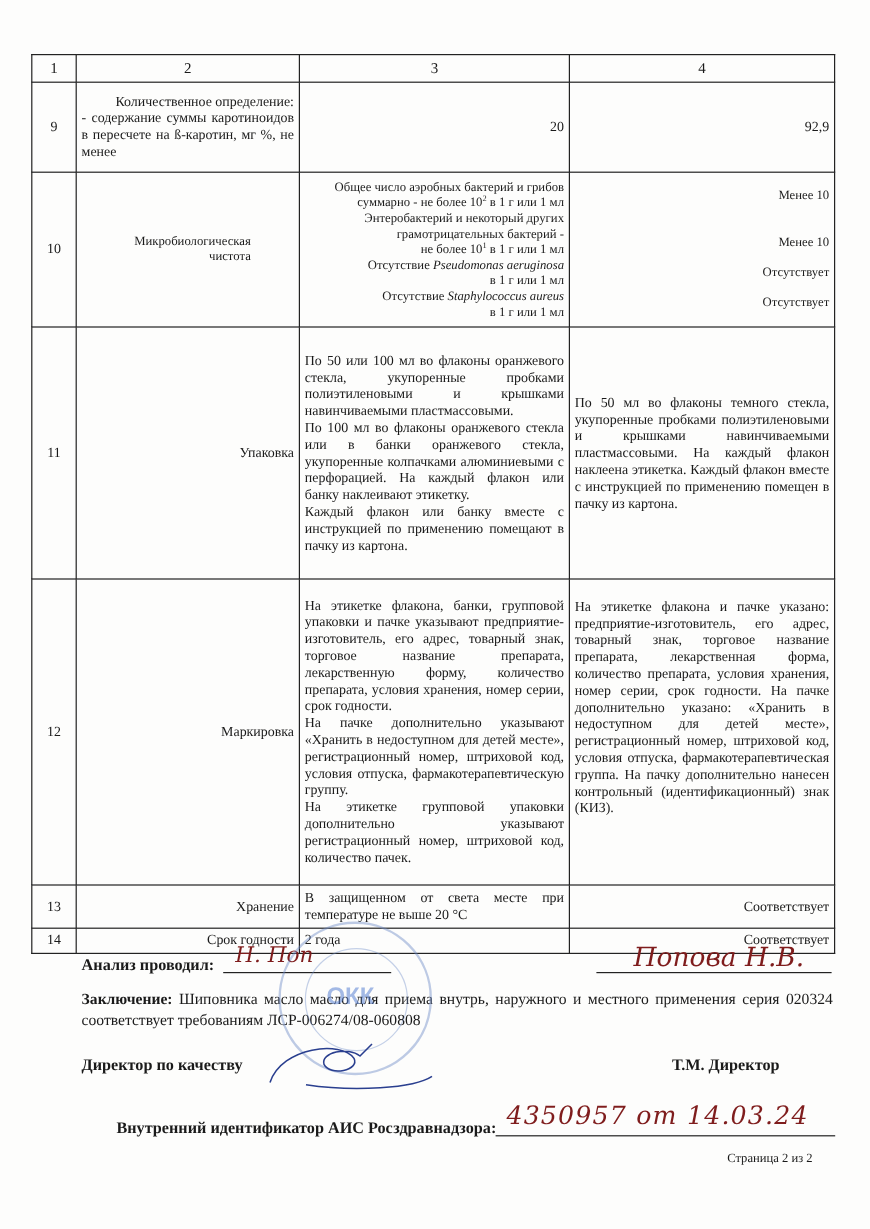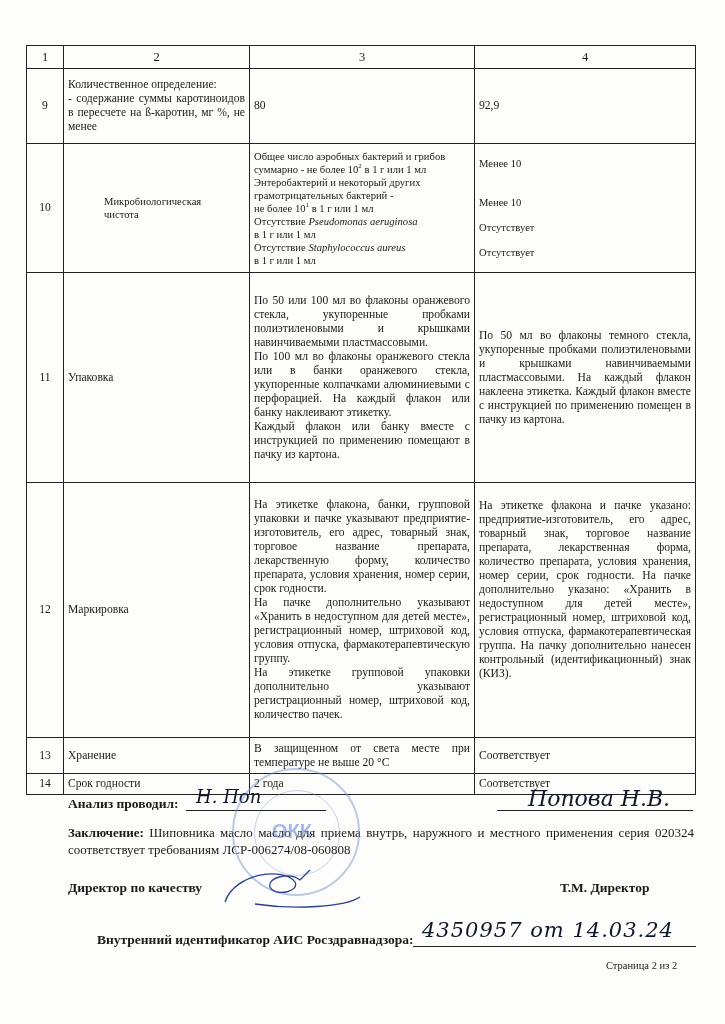--- a/index.html
+++ b/index.html
@@ -6,36 +6,36 @@
   body { width: 725px; height: 1024px; position: relative; overflow: hidden;
          font-family: "Liberation Serif", serif; color: #1a1a1a; }
   .page { position: absolute; left: 0; top: 0; width: 725px; height: 1024px; background: #fdfdfc; }
 
   table.spec { position: absolute; left: 26px; top: 45px; width: 669px; border-collapse: collapse;
                table-layout: fixed; font-size: 11.6px; line-height: 14px; }
   table.spec td { border: 1.3px solid #222; padding: 1px 4px; vertical-align: middle; }
   col.c1 { width: 37px; } col.c2 { width: 186px; } col.c3 { width: 225px; } col.c4 { width: 221px; }
   .hdr td { height: 20px; text-align: center; font-size: 12.5px; }
   .num { text-align: center; }
-  .center { text-align: left; }
+  .center { text-align: right; }
   .just { text-align: justify; text-align-last: left; }
   .sm { font-size: 10.6px; line-height: 13px; }
   .r9 td { height: 72px; }
   .r10 td { height: 126px; }
   .r11 td { height: 207px; }
   .r12 td { height: 237px; }
   .r13 td { height: 33px; }
   .r14 td { height: 18px; }
   .p { display: block; }
   .micro-res span { display: block; }
   sup { font-size: 7px; line-height: 0; }
 
   .label-bold { font-weight: bold; }
   .line { position: absolute; border-bottom: 1px solid #222; }
-  .hand { position: absolute; font-family: "DejaVu Serif", serif; font-style: italic; color: #0f172a; }
+  .hand { position: absolute; font-family: "DejaVu Serif", serif; font-style: italic; color: #7f1d1d; }
   .txt { position: absolute; font-size: 13px; }
   .stamp { position: absolute; left: 232px; top: 768px; width: 128px; height: 128px; border-radius: 50%;
            border: 2px solid rgba(110,140,200,0.45); box-sizing: border-box; text-align: center; }
   .stamp-inner { position: absolute; left: 20px; top: 20px; width: 84px; height: 84px; border-radius: 50%;
            border: 1.5px solid rgba(110,140,200,0.4); }
   .stamp-text { position: absolute; left: 38px; top: 50px; font-family: "Liberation Sans", sans-serif;
            font-weight: bold; font-size: 20px; color: rgba(90,130,210,0.55); }
 </style>
 </head>
 <body>
@@ -56,21 +56,21 @@
       <td>3</td>
       <td>4</td>
     </tr>
 
     <tr class="r9">
       <td class="num">9</td>
       <td>
         <span class="p center">Количественное определение:</span>
         <span class="p just">- содержание суммы каротиноидов в пересчете на ß-каротин, мг %, не менее</span>
       </td>
-      <td class="center">80</td>
+      <td class="center">20</td>
       <td class="center">92,9</td>
     </tr>
 
     <tr class="r10">
       <td class="num">10</td>
       <td class="center sm" style="padding:0 40px;">Микробиологическая чистота</td>
       <td class="center sm">
         <span class="p">Общее число аэробных бактерий и грибов</span>
         <span class="p"><span>суммарно - не более 10</span><sup>2</sup><span> в 1 г или 1 мл</span></span>
         <span class="p">Энтеробактерий и некоторый других</span>

